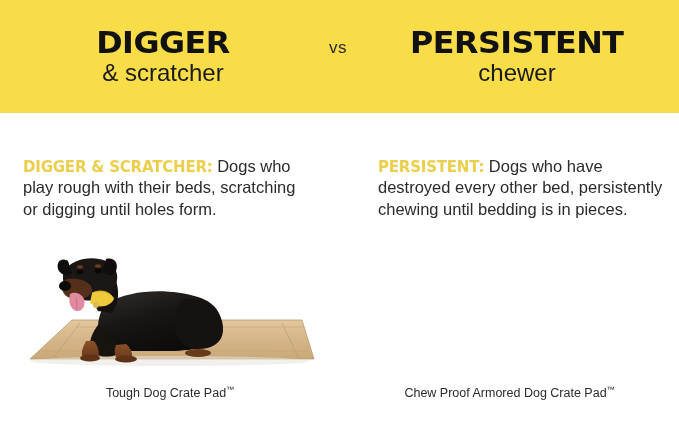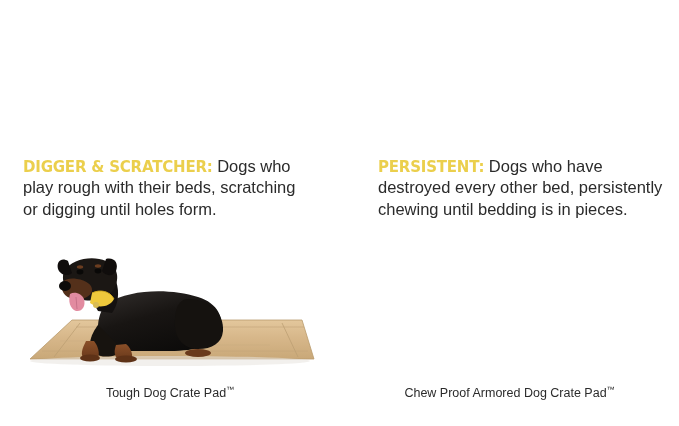--- a/index.html
+++ b/index.html
@@ -134,20 +134,37 @@
   }
   .caption .tm { font-size: 8px; vertical-align: super; }
 
   svg { display: block; }
 </style>
 </head>
 <body>
 
 <div class="page">
 
+  <div class="banner">
+    <div class="banner-inner">
+
+      <div class="banner-col left">
+        <div class="bold-title">DIGGER</div>
+        <div class="sub-title">&amp; scratcher</div>
+      </div>
+
+      <div class="vs-label">vs</div>
+
+      <div class="banner-col right">
+        <div class="bold-title">PERSISTENT</div>
+        <div class="sub-title">chewer</div>
+      </div>
+
+    </div>
+  </div>
 
   <div class="columns">
 
     <div class="col right">
 
       <p class="desc">
         <span class="lead">PERSISTENT:</span><span> Dogs who have destroyed every other bed, persistently chewing until bedding is in pieces.</span>
       </p>
 
       <div class="caption">

